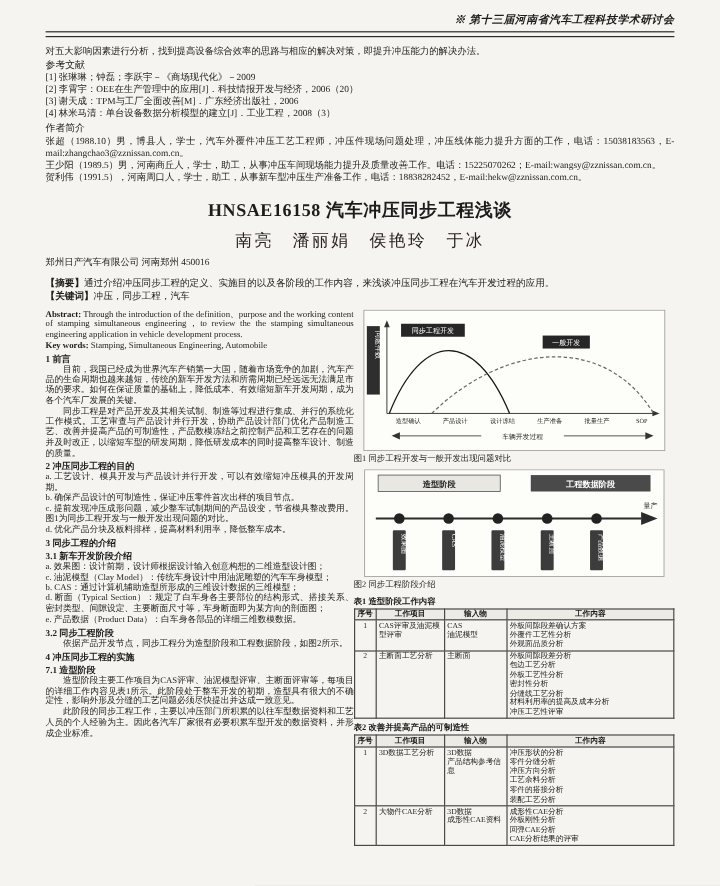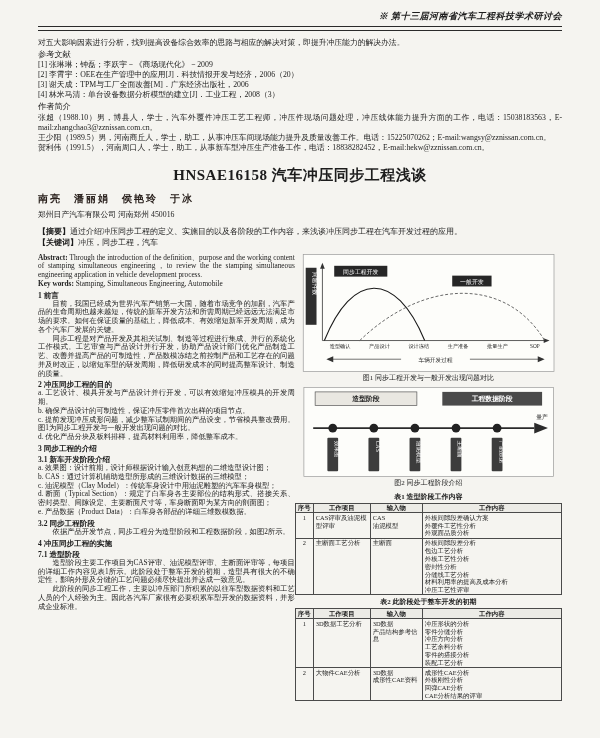--- a/index.html
+++ b/index.html
@@ -9,35 +9,35 @@
     font-family:"Liberation Serif","DejaVu Serif",serif;color:#1c1c1c;
     box-sizing:border-box;padding:6px 38px 0 38px;
   }
   .header{ text-align:right;font-size:9px;font-weight:bold;font-style:italic;padding-top:4px;letter-spacing:.5px;}
   .header-rule{height:3px;border-top:1.6px solid #2a2a2a;border-bottom:.9px solid #2a2a2a;margin-top:3px;}
   .front{margin-top:7px;font-size:7.8px;line-height:1.28;}
   .front p{margin:0;text-align:justify;}
   .sec-head{font-weight:normal;font-size:8.2px;margin-top:2px;}
   .ref-line,.bio-line{font-size:7.8px;line-height:1.28;text-align:justify;}
   .title{text-align:center;font-size:15px;font-weight:bold;margin:13px 0 7px 0;letter-spacing:.5px;}
-  .authors{text-align:left;font-size:10px;font-weight:bold;letter-spacing:2px;color:#2a211d;}
+  .authors{text-align:center;font-size:14px;font-weight:normal;letter-spacing:2px;color:#2a211d;}
   .affil{font-size:7.8px;margin-top:3px;}
   .abstract-cn{font-size:8px;line-height:1.3;margin:7px 0 0 0;text-align:justify;}
   .keywords-cn{font-size:8px;line-height:1.3;margin:1px 0 0 0;}
   .lead{font-weight:bold;}
   .columns{display:flex;margin-top:5px;align-items:flex-start;}
   .col-left{width:49%;font-size:7.3px;line-height:1.2;}
   .col-right{width:51%;}
   .blk-h,.blk-h2{font-weight:bold;font-size:7.6px;margin-top:2px;}
   .blk-p,.blk-pi,.blk-li{margin:0;text-align:justify;}
   .blk-pi{text-indent:2em;}
   svg{display:block;font-family:inherit;}
   .figure-box{width:100%;}
-  .fig-caption{text-align:center;font-size:7px;margin:1px 0 4px 0;}
-  .tbl-caption{text-align:center;font-size:7px;font-weight:bold;margin:2px 0 1px 0;}
+  .fig-caption{font-size:7px;margin:1px 0 4px 0;}
+  .tbl-caption{font-size:7px;font-weight:bold;margin:2px 0 1px 0;}
   table{width:100%;border-collapse:collapse;font-size:6.4px;line-height:1.22;table-layout:fixed;}
   th,td{border:.7px solid #4a4a4a;padding:.5px 2px;vertical-align:top;text-align:left;word-break:break-all;}
   th{text-align:center;font-weight:bold;background:#ecebe6;}
   td:nth-child(1),th:nth-child(1){width:13px;text-align:center;}
   td:nth-child(2),th:nth-child(2){width:52px;}
   td:nth-child(3),th:nth-child(3){width:47px;}
 </style>
 </head>
 <body>
 
@@ -86,22 +86,22 @@
         <div class="blk-pi">目前，我国已经成为世界汽车产销第一大国，随着市场竞争的加剧，汽车产品的生命周期也越来越短，传统的新车开发方法和所需周期已经远远无法满足市场的要求。如何在保证质量的基础上，降低成本、有效缩短新车开发周期，成为各个汽车厂发展的关键。</div>
         <div class="blk-pi">同步工程是对产品开发及其相关试制、制造等过程进行集成、并行的系统化工作模式。工艺审查与产品设计并行开发，协助产品设计部门优化产品制造工艺、改善并提高产品的可制造性，产品数模冻结之前控制产品和工艺存在的问题并及时改正，以缩短车型的研发周期，降低研发成本的同时提高整车设计、制造的质量。</div>
         <div class="blk-h">2 冲压同步工程的目的</div>
         <div class="blk-li">a. 工艺设计、模具开发与产品设计并行开发，可以有效缩短冲压模具的开发周期。</div>
         <div class="blk-li">b. 确保产品设计的可制造性，保证冲压零件首次出样的项目节点。</div>
         <div class="blk-li">c. 提前发现冲压成形问题，减少整车试制期间的产品设变，节省模具整改费用。图1为同步工程开发与一般开发出现问题的对比。</div>
         <div class="blk-li">d. 优化产品分块及板料排样，提高材料利用率，降低整车成本。</div>
         <div class="blk-h">3 同步工程的介绍</div>
         <div class="blk-h2">3.1 新车开发阶段介绍</div>
         <div class="blk-li">a. 效果图：设计前期，设计师根据设计输入创意构想的二维造型设计图；</div>
+        <div class="blk-li">c. 油泥模型（Clay Model）：传统车身设计中用油泥雕塑的汽车车身模型；</div>
         <div class="blk-li">b. CAS：通过计算机辅助造型所形成的三维设计数据的三维模型；</div>
-        <div class="blk-li">c. 油泥模型（Clay Model）：传统车身设计中用油泥雕塑的汽车车身模型；</div>
         <div class="blk-li">d. 断面（Typical Section）：规定了白车身各主要部位的结构形式、搭接关系、密封类型、间隙设定、主要断面尺寸等，车身断面即为某方向的剖面图；</div>
         <div class="blk-li">e. 产品数据（Product Data）：白车身各部品的详细三维数模数据。</div>
         <div class="blk-h2">3.2 同步工程阶段</div>
         <div class="blk-pi">依据产品开发节点，同步工程分为造型阶段和工程数据阶段，如图2所示。</div>
         <div class="blk-h">4 冲压同步工程的实施</div>
         <div class="blk-h2">7.1 造型阶段</div>
         <div class="blk-pi">造型阶段主要工作项目为CAS评审、油泥模型评审、主断面评审等，每项目的详细工作内容见表1所示。此阶段处于整车开发的初期，造型具有很大的不确定性，影响外形及分缝的工艺问题必须尽快提出并达成一致意见。</div>
         <div class="blk-pi">此阶段的同步工程工作，主要以冲压部门所积累的以往车型数据资料和工艺人员的个人经验为主。因此各汽车厂家很有必要积累车型开发的数据资料，并形成企业标准。</div>
       </div>
 
@@ -197,21 +197,21 @@
                 <div>外板工艺性分析</div>
                 <div>密封性分析</div>
                 <div>分缝线工艺分析</div>
                 <div>材料利用率的提高及成本分析</div>
                 <div>冲压工艺性评审</div>
               </td>
             </tr>
           </tbody>
         </table>
 
-      <div class="tbl-caption">表2 此阶段处于整车开发的初期</div>
+      <div class="tbl-caption">表2 改善并提高产品的可制造性</div>
       <table>
           <thead>
             <tr>
               <th>序号</th>
               <th>工作项目</th>
               <th>输入物</th>
               <th>工作内容</th>
             </tr>
           </thead>
           <tbody>

